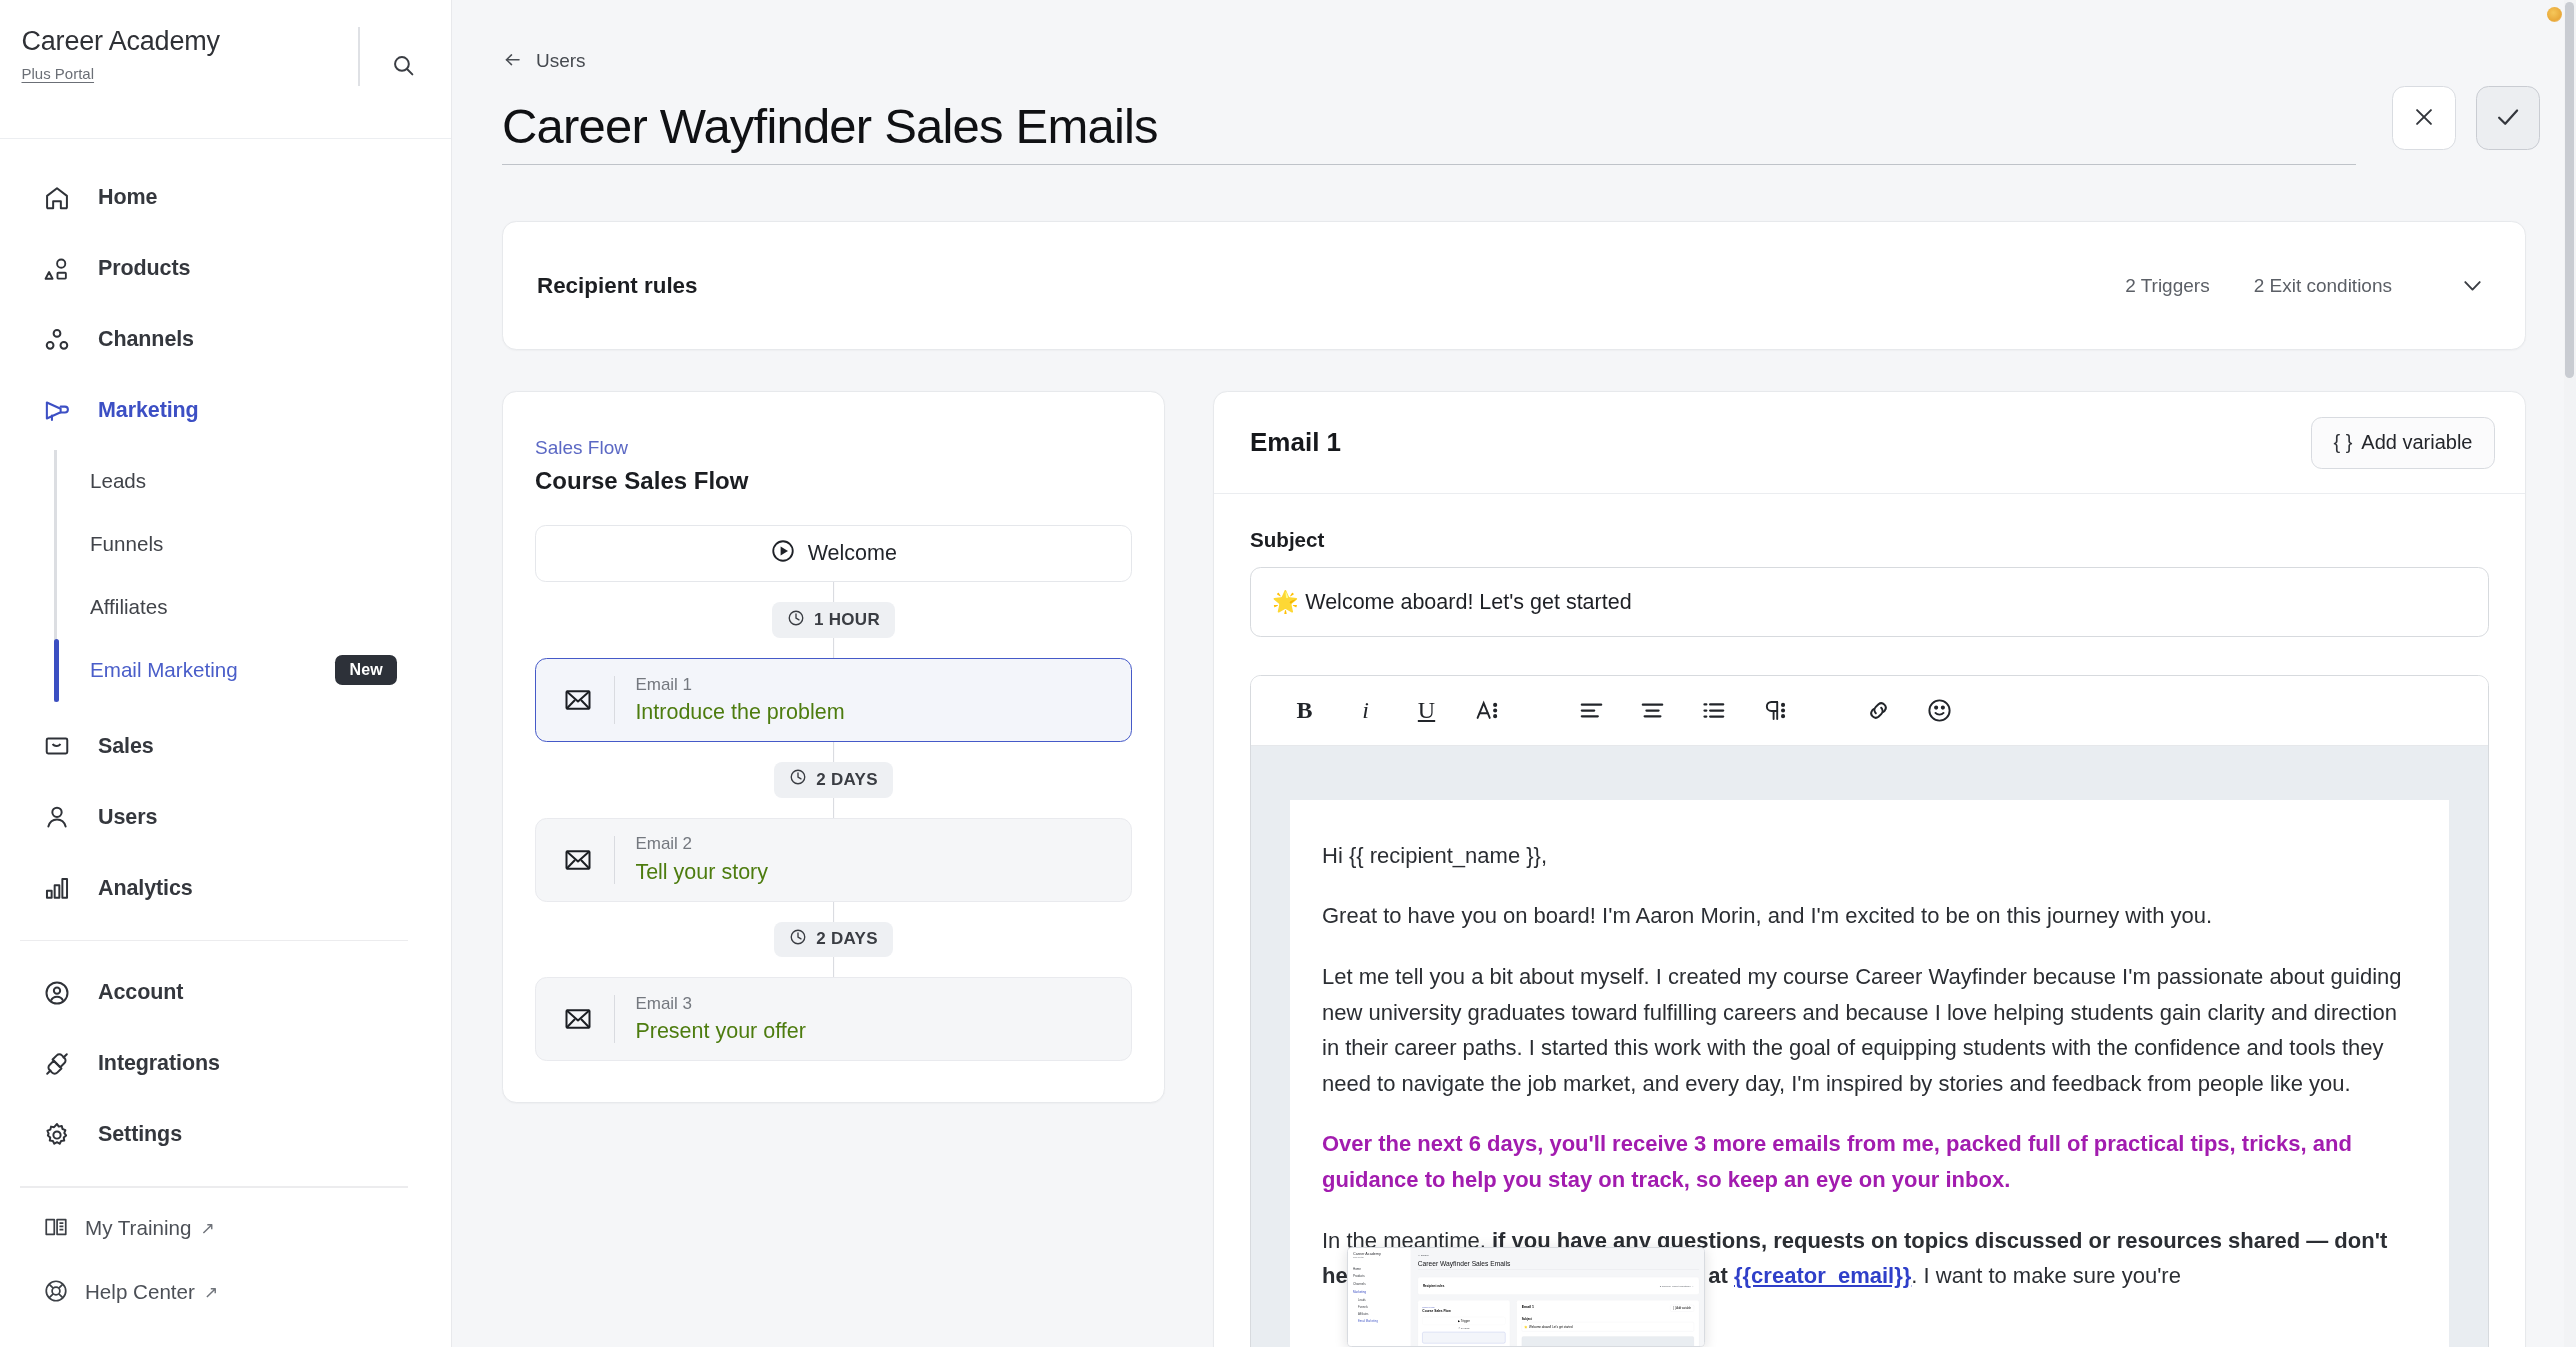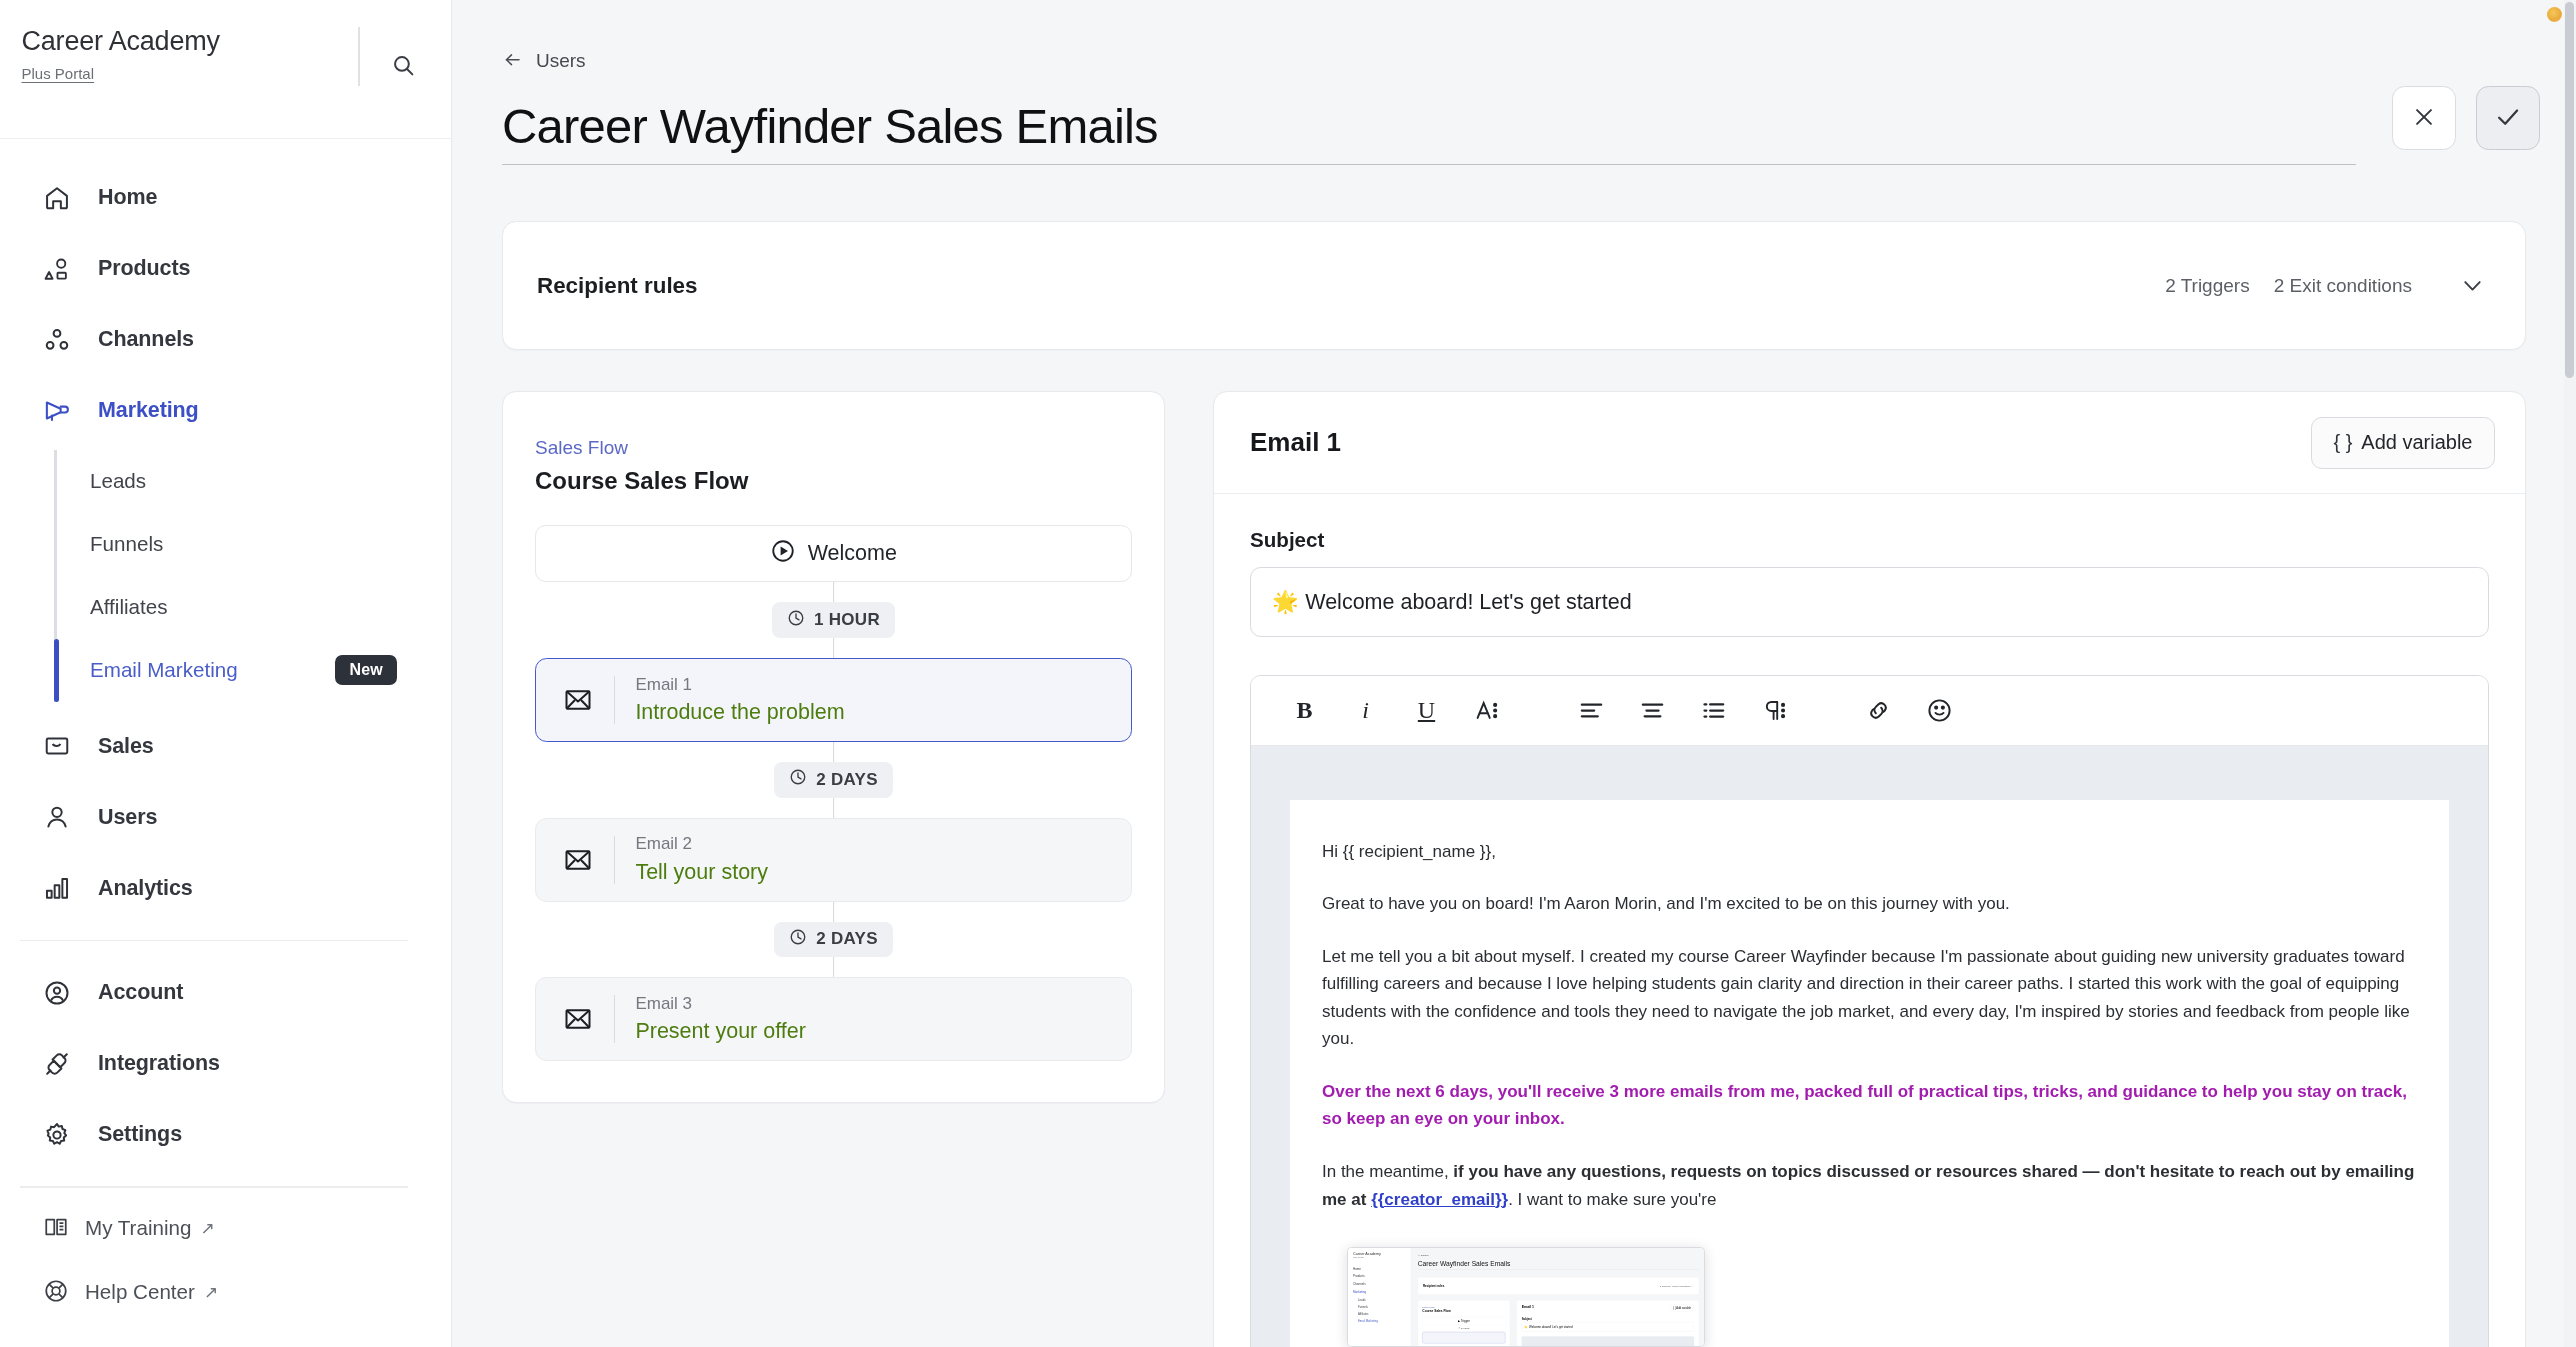--- a/index.html
+++ b/index.html
@@ -135,21 +135,21 @@
   
   .rules-card {
     margin: 56px 50px 0 50px;
     background: #ffffff; border: 1.8px solid #e7e9ec;
     border-radius: 14.3px;
     height: 129px; display: flex; align-items: center;
     padding: 0 39px 0 34px;
     box-shadow: 0 0.9px 1.8px rgba(16,18,22,0.03);
   }
   .rules-title { font-size: 22.4px; font-weight: 700; color: #1c1e22; }
-  .rules-meta { margin-left: auto; display: flex; align-items: center; gap: 24px; }
+  .rules-meta { margin-left: auto; display: flex; align-items: center; gap: 44px; }
   .rules-meta .m { font-size: 19px; color: #5b5f66; }
   .chev { margin-left: 23px; cursor: pointer; display:flex; }
 
   
   .cols { display: flex; gap: 48px; margin: 41px 50px 0 50px; }
   .flow-card {
     width: 663px; flex: 0 0 663px;
     background: #ffffff; border: 1.8px solid #e7e9ec;
     border-radius: 14.3px; padding: 45px 32px 41px 32px;
     align-self: flex-start;
@@ -239,21 +239,21 @@
 
   .rte-canvas {
     background: #e9edf1; padding: 54px 39px 0 39px;
     min-height: 681px;
   }
   .mail-sheet {
     background: #ffffff; padding: 38px 32px 36px 32px;
     min-height: 627px;
   }
   .mail-sheet p {
-    font-size: 17px; line-height: 1.62; color: #2b2e33;
+    font-size: 22px; line-height: 1.62; color: #2b2e33;
     margin-bottom: 25px;
   }
   .mail-sheet p.bold { font-weight: 700; color: #a21caf; }
   .var-link {
     color: #2f3fc9; text-decoration: underline; font-weight: 700;
   }
 
   
   .thumb {
     position: absolute; left: 895px; bottom: 0;

